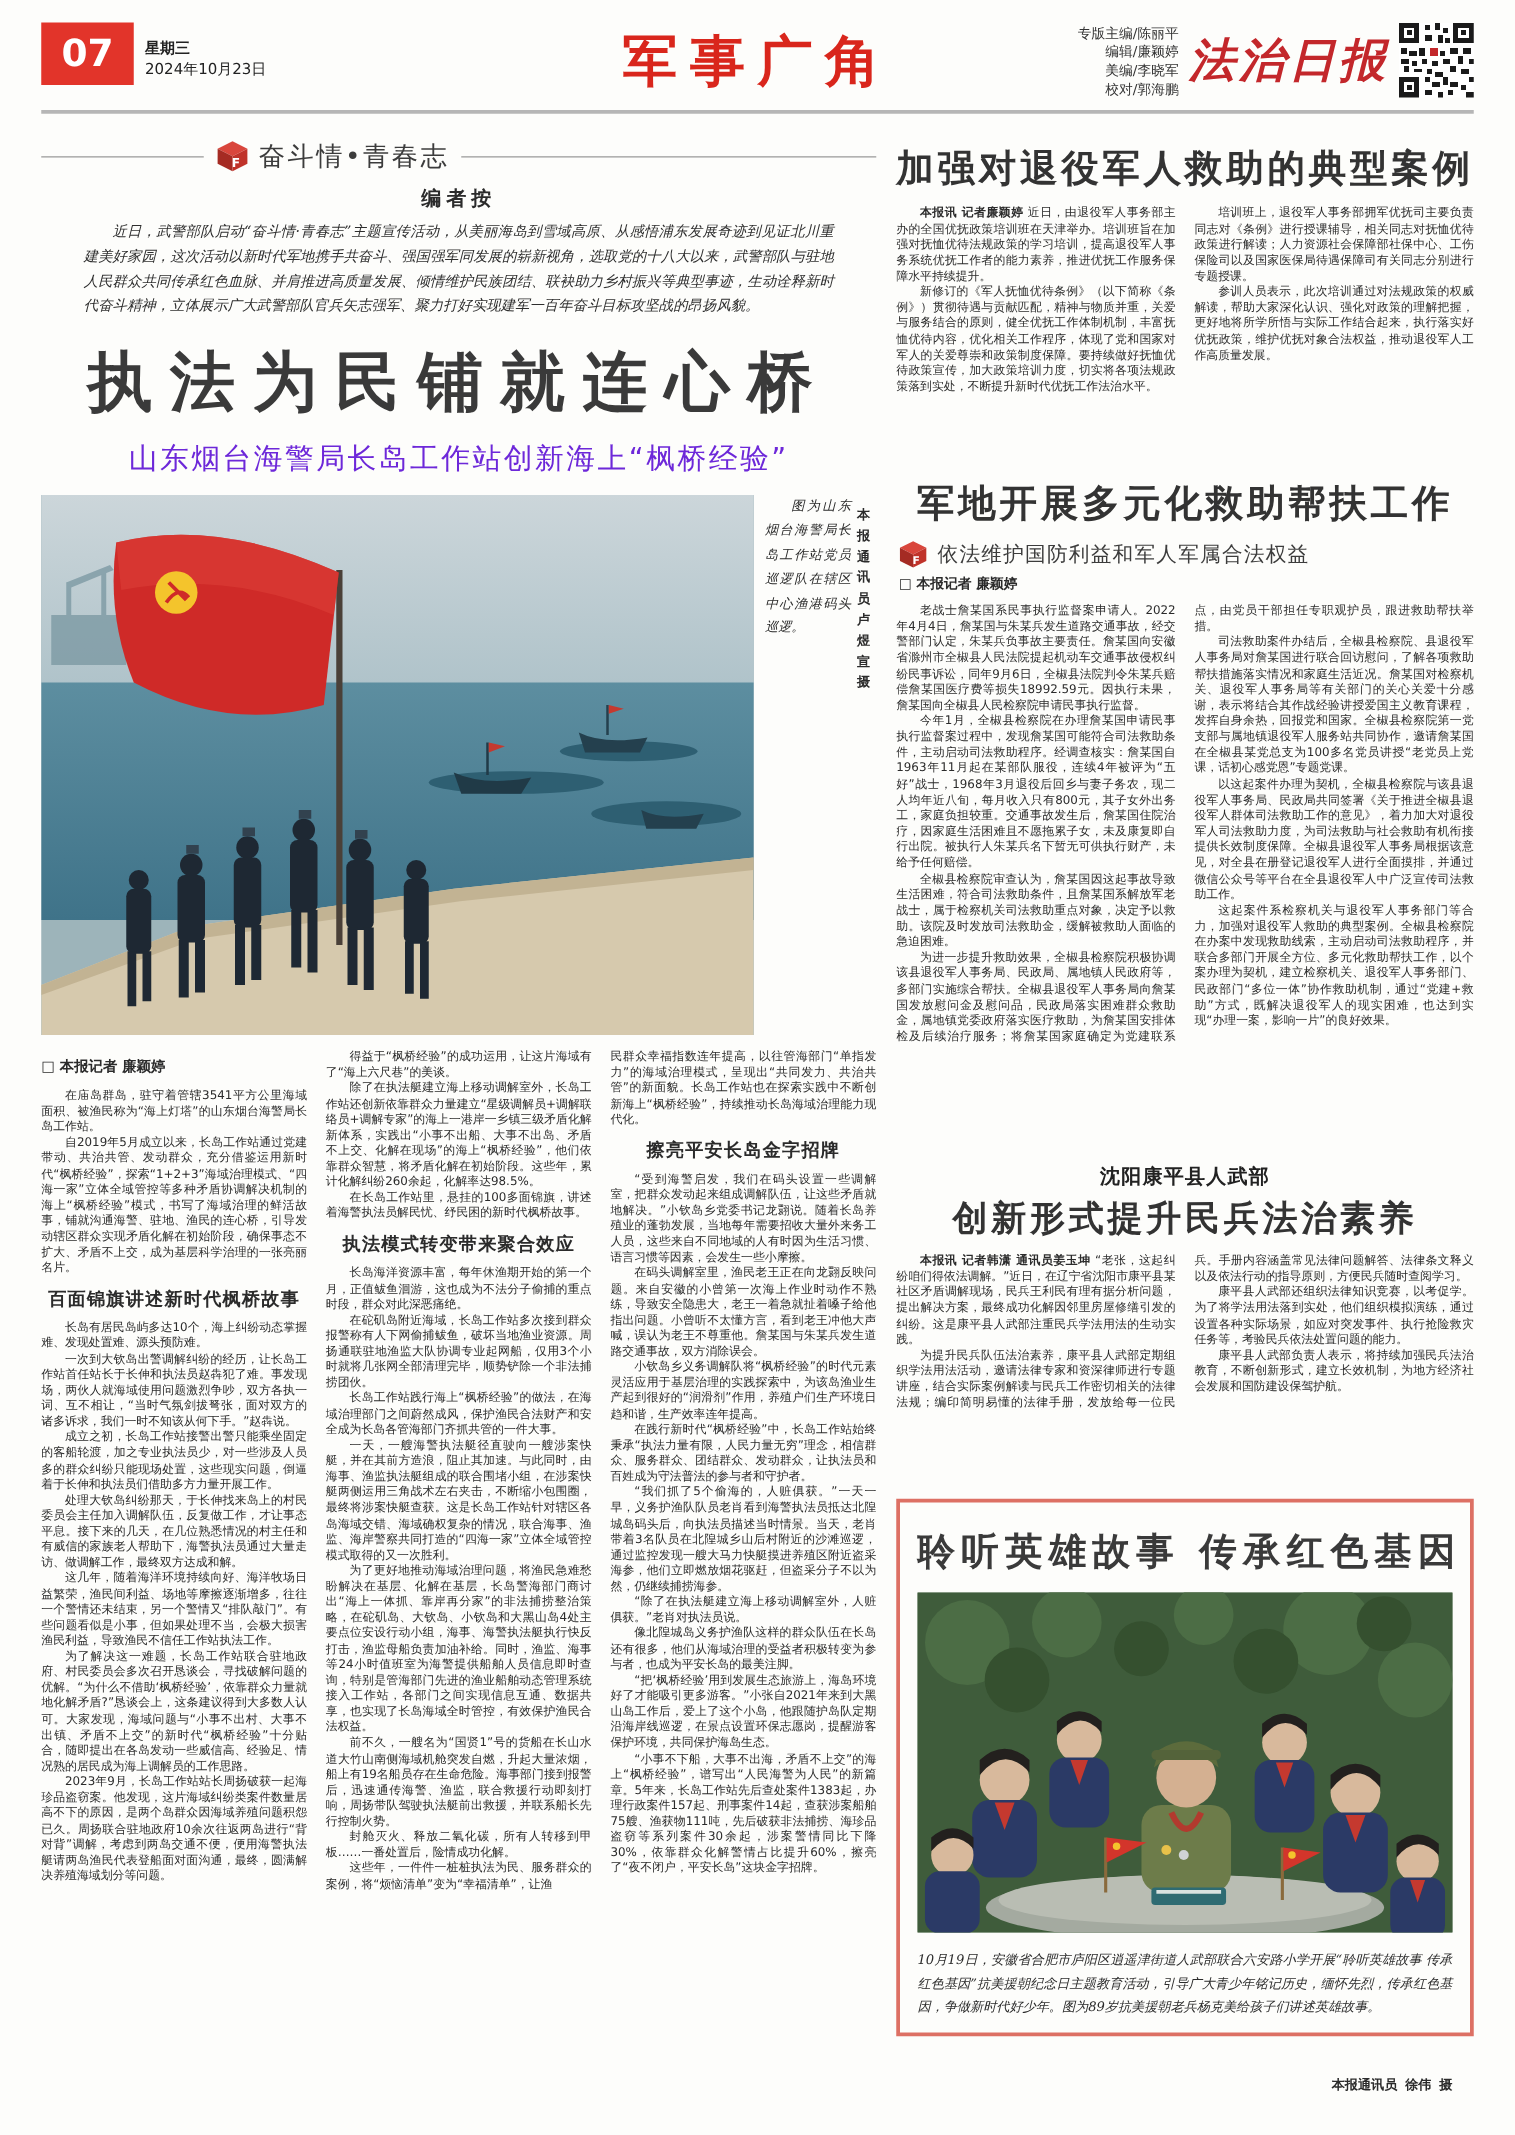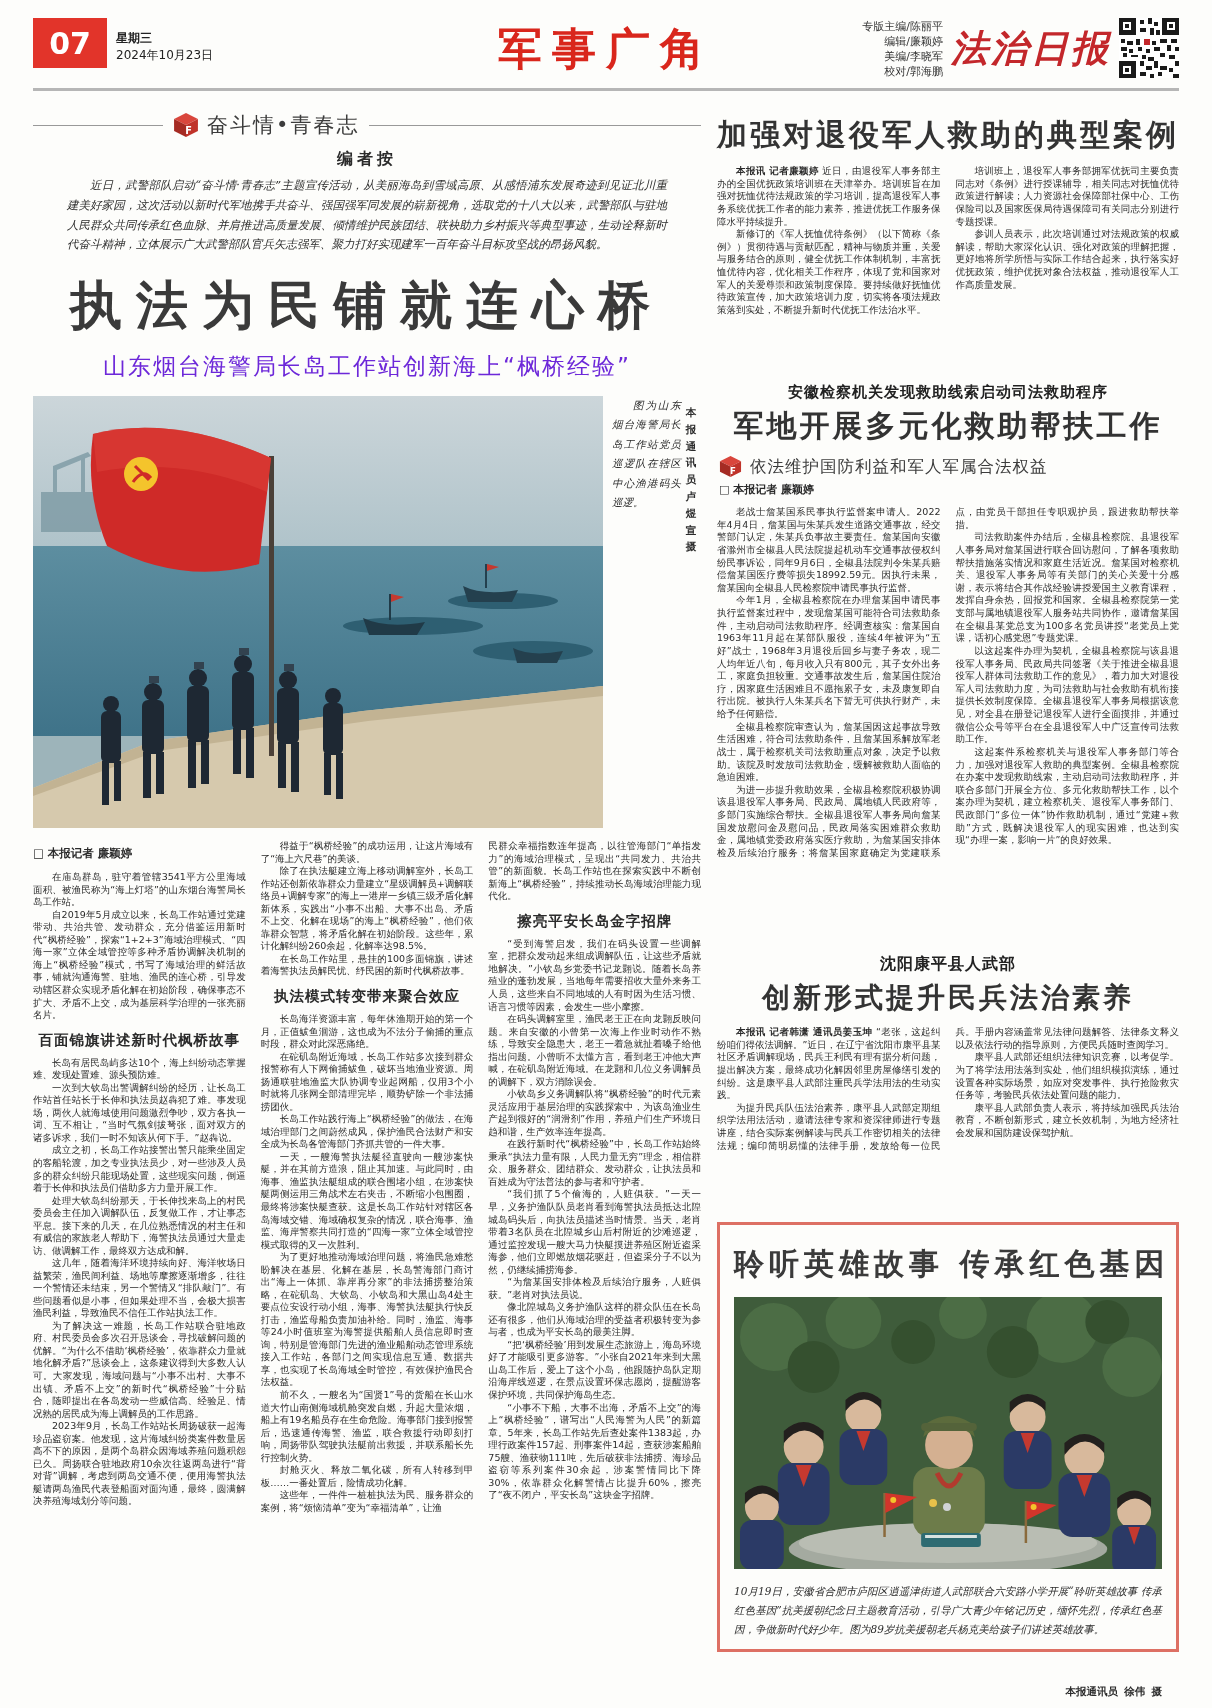--- a/index.html
+++ b/index.html
@@ -286,46 +286,45 @@
             <p class="para">一天，一艘海警执法艇径直驶向一艘涉案快艇，并在其前方造浪，阻止其加速。与此同时，由海事、渔监执法艇组成的联合围堵小组，在涉案快艇两侧运用三角战术左右夹击，不断缩小包围圈，最终将涉案快艇查获。这是长岛工作站针对辖区各岛海域交错、海域确权复杂的情况，联合海事、渔监、海岸警察共同打造的“四海一家”立体全域管控模式取得的又一次胜利。</p>
             <p class="para">为了更好地推动海域治理问题，将渔民急难愁盼解决在基层、化解在基层，长岛警海部门商讨出“海上一体抓、靠岸再分家”的非法捕捞整治策略，在砣矶岛、大钦岛、小钦岛和大黑山岛4处主要点位安设行动小组，海事、海警执法艇执行快反打击，渔监母船负责加油补给。同时，渔监、海事等24小时值班室为海警提供船舶人员信息即时查询，特别是管海部门先进的渔业船舶动态管理系统接入工作站，各部门之间实现信息互通、数据共享，也实现了长岛海域全时管控，有效保护渔民合法权益。</p>
             <p class="para">前不久，一艘名为“国贤1”号的货船在长山水道大竹山南侧海域机舱突发自燃，升起大量浓烟，船上有19名船员存在生命危险。海事部门接到报警后，迅速通传海警、渔监，联合救援行动即刻打响，周扬带队驾驶执法艇前出救援，并联系船长先行控制火势。</p>
             <p class="para">封舱灭火、释放二氧化碳，所有人转移到甲板……一番处置后，险情成功化解。</p>
             <p class="para">这些年，一件件一桩桩执法为民、服务群众的案例，将“烦恼清单”变为“幸福清单”，让渔</p>
           </div>
         <div class="bcol">
             <p class="para cont">民群众幸福指数连年提高，以往管海部门“单指发力”的海域治理模式，呈现出“共同发力、共治共管”的新面貌。长岛工作站也在探索实践中不断创新海上“枫桥经验”，持续推动长岛海域治理能力现代化。</p>
             <h4 class="sec-h">擦亮平安长岛金字招牌</h4>
             <p class="para">“受到海警启发，我们在码头设置一些调解室，把群众发动起来组成调解队伍，让这些矛盾就地解决。”小钦岛乡党委书记龙翾说。随着长岛养殖业的蓬勃发展，当地每年需要招收大量外来务工人员，这些来自不同地域的人有时因为生活习惯、语言习惯等因素，会发生一些小摩擦。</p>
-            <p class="para">在码头调解室里，渔民老王正在向龙翾反映问题。来自安徽的小曾第一次海上作业时动作不熟练，导致安全隐患大，老王一着急就扯着嗓子给他指出问题。小曾听不太懂方言，看到老王冲他大声喊，在砣矶岛附近海域。在龙翾和几位义务调解员的调解下，双方消除误会。</p>
+            <p class="para">在码头调解室里，渔民老王正在向龙翾反映问题。来自安徽的小曾第一次海上作业时动作不熟练，导致安全隐患大，老王一着急就扯着嗓子给他指出问题。小曾听不太懂方言，看到老王冲他大声喊，误认为老王不尊重他。詹某国与朱某兵发生道路交通事故，双方消除误会。</p>
             <p class="para">小钦岛乡义务调解队将“枫桥经验”的时代元素灵活应用于基层治理的实践探索中，为该岛渔业生产起到很好的“润滑剂”作用，养殖户们生产环境日趋和谐，生产效率连年提高。</p>
             <p class="para">在践行新时代“枫桥经验”中，长岛工作站始终秉承“执法力量有限，人民力量无穷”理念，相信群众、服务群众、团结群众、发动群众，让执法员和百姓成为守法普法的参与者和守护者。</p>
             <p class="para">“我们抓了5个偷海的，人赃俱获。”一天一早，义务护渔队队员老肖看到海警执法员抵达北隍城岛码头后，向执法员描述当时情景。当天，老肖带着3名队员在北隍城乡山后村附近的沙滩巡逻，通过监控发现一艘大马力快艇摸进养殖区附近盗采海参，他们立即燃放烟花驱赶，但盗采分子不以为然，仍继续捕捞海参。</p>
-            <p class="para">“为詹某国安排体检及后续治疗服务，人赃俱获。”老肖对执法员说。</p>
+            <p class="para">“除了在执法艇建立海上移动调解室外，人赃俱获。”老肖对执法员说。</p>
             <p class="para">像北隍城岛义务护渔队这样的群众队伍在长岛还有很多，他们从海域治理的受益者积极转变为参与者，也成为平安长岛的最美注脚。</p>
             <p class="para">“把‘枫桥经验’用到发展生态旅游上，海岛环境好了才能吸引更多游客。”小张自2021年来到大黑山岛工作后，爱上了这个小岛，他跟随护岛队定期沿海岸线巡逻，在景点设置环保志愿岗，提醒游客保护环境，共同保护海岛生态。</p>
             <p class="para">“小事不下船，大事不出海，矛盾不上交”的海上“枫桥经验”，谱写出“人民海警为人民”的新篇章。5年来，长岛工作站先后查处案件1383起，办理行政案件157起、刑事案件14起，查获涉案船舶75艘、渔获物111吨，先后破获非法捕捞、海珍品盗窃等系列案件30余起，涉案警情同比下降30%，依靠群众化解警情占比提升60%，擦亮了“夜不闭户，平安长岛”这块金字招牌。</p>
           </div>
       </div>
     </div>
 
     <div class="right-sec">
 
       <div class="art" style="margin-top:10px;">
         <div class="art-hl">加强对退役军人救助的典型案例</div>
         <div class="two-col" id="train-body">
             <p class="para"><span class="lead-b">本报讯 记者廉颖婷</span> 近日，由退役军人事务部主办的全国优抚政策培训班在天津举办。培训班旨在加强对抚恤优待法规政策的学习培训，提高退役军人事务系统优抚工作者的能力素养，推进优抚工作服务保障水平持续提升。</p>
             <p class="para">新修订的《军人抚恤优待条例》（以下简称《条例》）贯彻待遇与贡献匹配，精神与物质并重，关爱与服务结合的原则，健全优抚工作体制机制，丰富抚恤优待内容，优化相关工作程序，体现了党和国家对军人的关爱尊崇和政策制度保障。要持续做好抚恤优待政策宣传，加大政策培训力度，切实将各项法规政策落到实处，不断提升新时代优抚工作法治水平。</p>
             <p class="para">培训班上，退役军人事务部拥军优抚司主要负责同志对《条例》进行授课辅导，相关同志对抚恤优待政策进行解读；人力资源社会保障部社保中心、工伤保险司以及国家医保局待遇保障司有关同志分别进行专题授课。</p>
             <p class="para">参训人员表示，此次培训通过对法规政策的权威解读，帮助大家深化认识、强化对政策的理解把握，更好地将所学所悟与实际工作结合起来，执行落实好优抚政策，维护优抚对象合法权益，推动退役军人工作高质量发展。</p>
           </div>
       </div>
 
       <div class="art" style="margin-top:22px;">
-        <div class="art-kicker">安徽检察机关发现救助线索启动司法救助程序</div>
         <div class="art-hl">军地开展多元化救助帮扶工作</div>
         <div class="tagline">
           <svg class="cube" style="width:23px;height:23px;" viewBox="0 0 24 24">
             <polygon points="12,1 23,6.5 12,12 1,6.5" fill="#d9463c"></polygon>
             <polygon points="1,6.5 12,12 12,23 1,17.5" fill="#a52b23"></polygon>
             <polygon points="23,6.5 12,12 12,23 23,17.5" fill="#c0332a"></polygon>
             <text x="14.5" y="20" font-size="9" font-weight="bold" fill="#fff" text-anchor="middle">F</text>
           </svg>
           <span class="t">依法维护国防利益和军人军属合法权益</span>
         </div>

